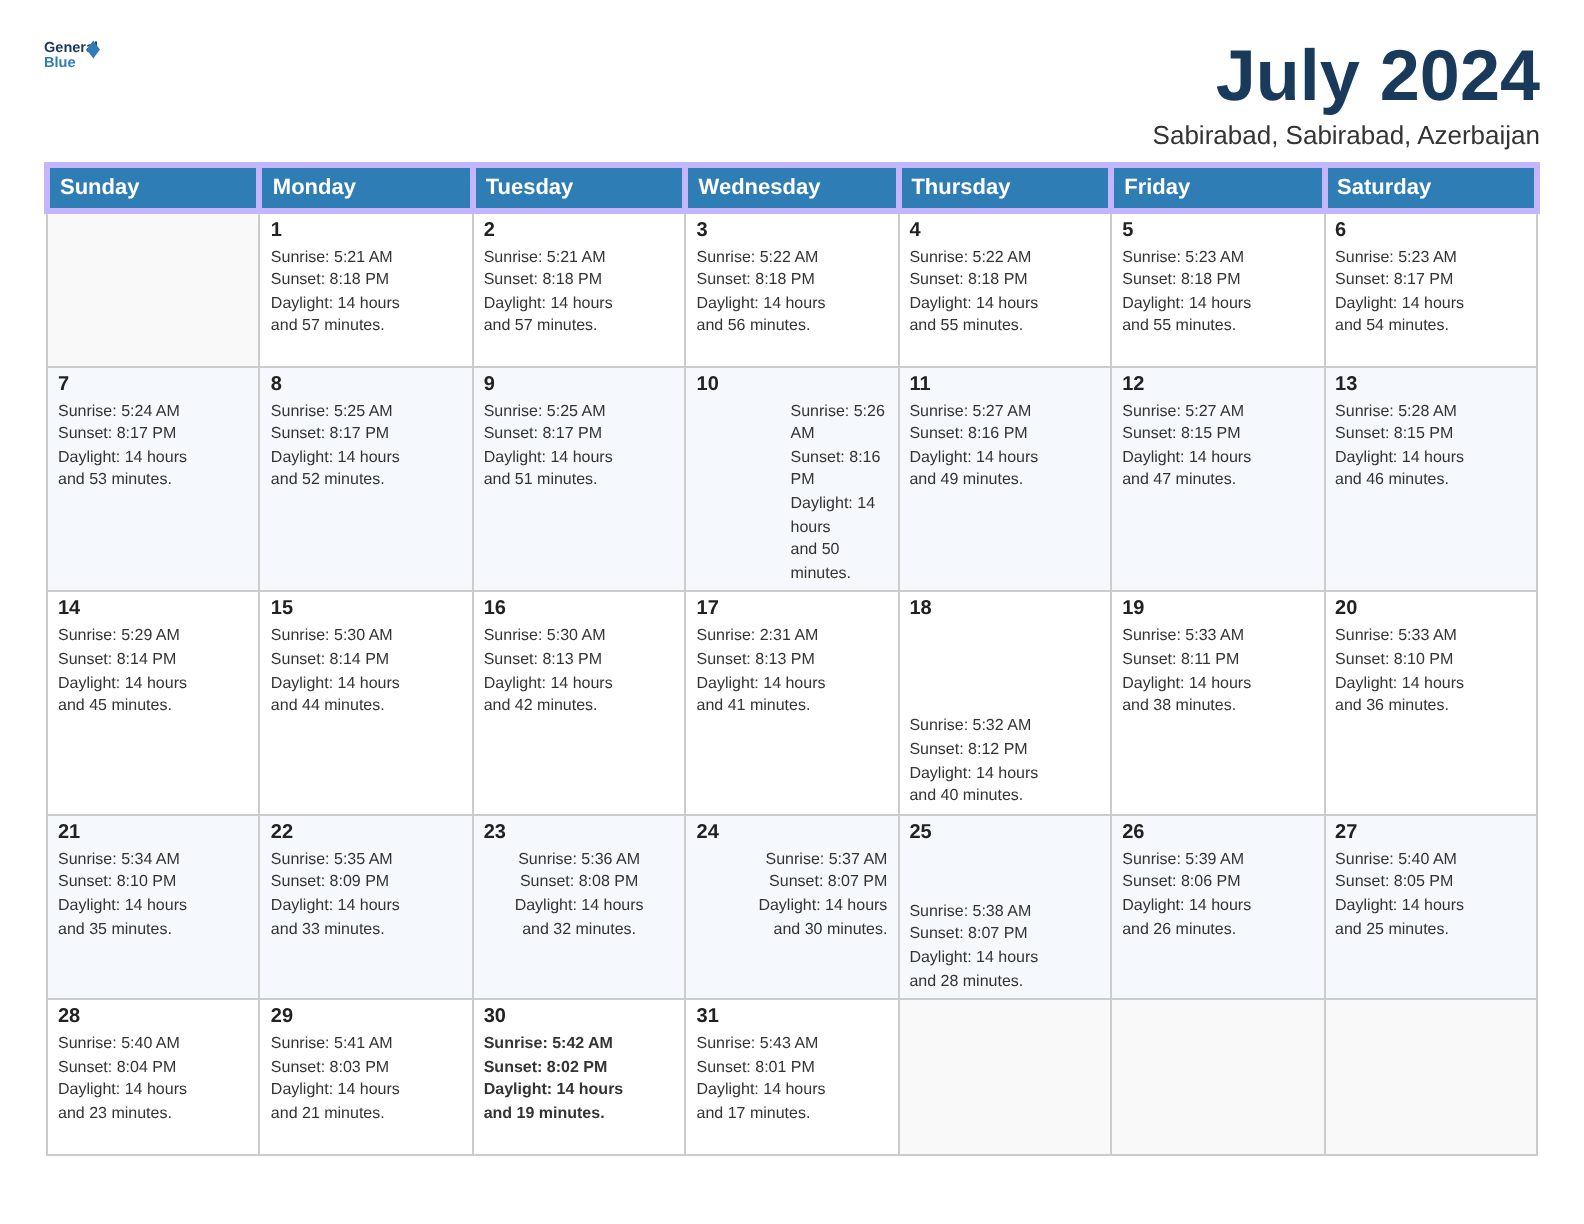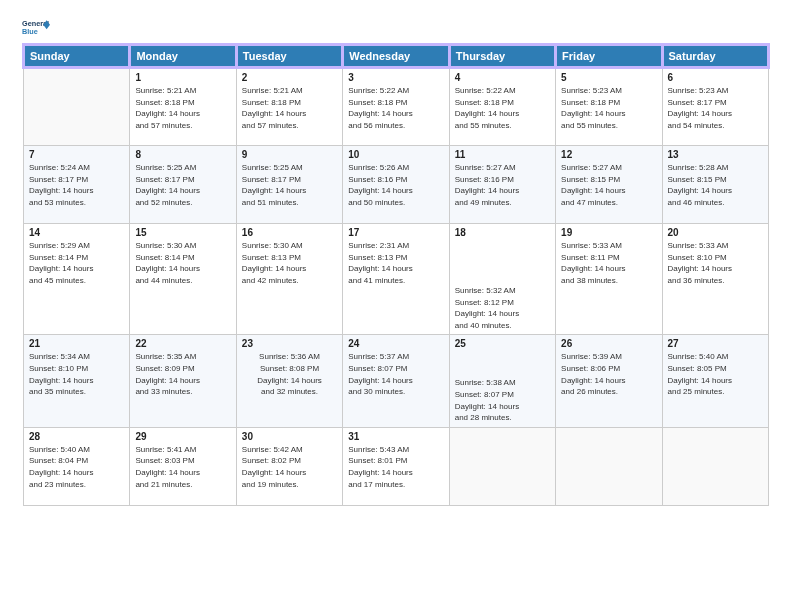--- a/index.html
+++ b/index.html
@@ -95,20 +95,22 @@
 <div class="page">
   <div class="header">
     <div class="logo">
       <svg class="logo-icon" viewBox="0 0 50 32">
         <text x="0" y="14" font-size="13" font-weight="bold" fill="#1a3a5c">General</text>
         <text x="0" y="28" font-size="13" font-weight="bold" fill="#2e7db5">Blue</text>
         <polygon points="44,4 50,12 44,20 38,12" fill="#2e7db5"></polygon>
       </svg>
     </div>
     <div class="title-block">
+      <div class="month-title">July 2024</div>
+      <div class="subtitle">Sabirabad, Sabirabad, Azerbaijan</div>
     </div>
   </div>
 
   <table>
     <thead>
       <tr>
       <th>Sunday</th>
           <th>Monday</th>
           <th>Tuesday</th>
           <th>Wednesday</th>
@@ -180,21 +182,21 @@
           </td>
           <td>
             <span class="day-num">9</span>
             <div class="cell-info" style="white-space: pre-line;">Sunrise: 5:25 AM
 Sunset: 8:17 PM
 Daylight: 14 hours
 and 51 minutes.</div>
           </td>
           <td>
             <span class="day-num">10</span>
-            <div class="cell-info" style="white-space: pre-line;">Sunrise: 5:26 AM
+            <div class="cell-info" style="white-space: pre-line; margin-left: 47px;">Sunrise: 5:26 AM
 Sunset: 8:16 PM
 Daylight: 14 hours
 and 50 minutes.</div>
           </td>
           <td>
             <span class="day-num">11</span>
             <div class="cell-info" style="white-space: pre-line;">Sunrise: 5:27 AM
 Sunset: 8:16 PM
 Daylight: 14 hours
 and 49 minutes.</div>
@@ -282,21 +284,21 @@
           </td>
           <td>
             <span class="day-num">23</span>
             <div class="cell-info" style="white-space: pre-line; text-align: center;">Sunrise: 5:36 AM
 Sunset: 8:08 PM
 Daylight: 14 hours
 and 32 minutes.</div>
           </td>
           <td>
             <span class="day-num">24</span>
-            <div class="cell-info" style="white-space: pre-line;">Sunrise: 5:37 AM
+            <div class="cell-info" style="white-space: pre-line; text-align: right;">Sunrise: 5:37 AM
 Sunset: 8:07 PM
 Daylight: 14 hours
 and 30 minutes.</div>
           </td>
           <td>
             <span class="day-num">25</span>
             <div class="cell-info" style="white-space: pre-line; margin-top: 28px;">Sunrise: 5:38 AM
 Sunset: 8:07 PM
 Daylight: 14 hours
 and 28 minutes.</div>
@@ -326,21 +328,21 @@
           </td>
           <td>
             <span class="day-num">29</span>
             <div class="cell-info" style="white-space: pre-line;">Sunrise: 5:41 AM
 Sunset: 8:03 PM
 Daylight: 14 hours
 and 21 minutes.</div>
           </td>
           <td>
             <span class="day-num">30</span>
-            <div class="cell-info" style="white-space: pre-line;">Sunrise: 5:42 AM
+            <div class="cell-info" style="white-space: pre-line; font-weight: bold;">Sunrise: 5:42 AM
 Sunset: 8:02 PM
 Daylight: 14 hours
 and 19 minutes.</div>
           </td>
           <td>
             <span class="day-num">31</span>
             <div class="cell-info" style="white-space: pre-line;">Sunrise: 5:43 AM
 Sunset: 8:01 PM
 Daylight: 14 hours
 and 17 minutes.</div>

